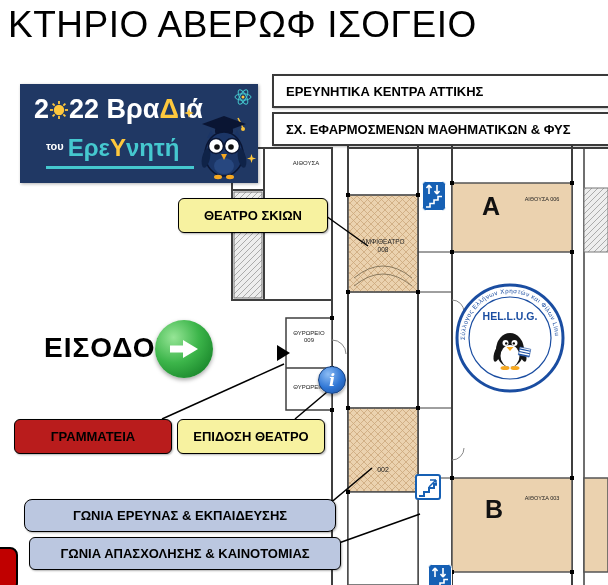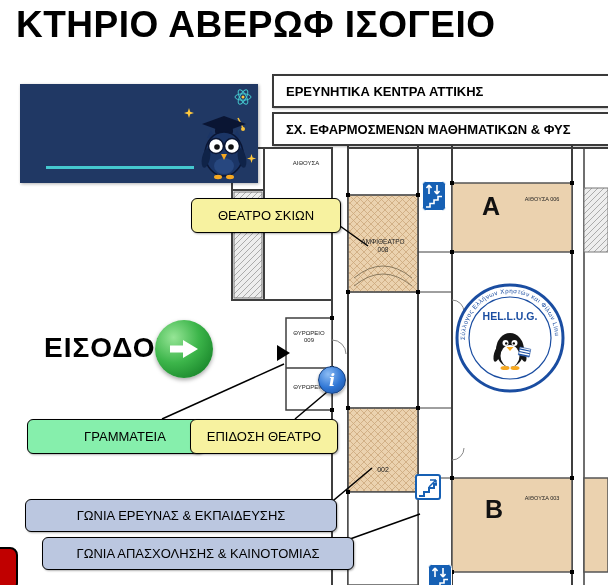--- a/index.html
+++ b/index.html
@@ -1,32 +1,32 @@
 <!DOCTYPE html>
 <html><head>
 <meta charset="utf-8">
 <style>
   html,body{margin:0;padding:0;}
   body{
     width:608px;height:585px;position:relative;overflow:hidden;
     background:#ffffff;font-family:"Liberation Sans",sans-serif;color:#000;
   }
   .abs{position:absolute;}
-  .page-title{left:16px;top:4px;font-size:37px;font-weight:700;letter-spacing:.5px;white-space:nowrap;}
+  .page-title{left:8px;top:4px;font-size:37px;font-weight:400;letter-spacing:.5px;white-space:nowrap;}
   .topbox{
     left:272px;width:344px;height:30px;background:#fff;border:2px solid #3a3a3a;
     display:flex;align-items:center;padding-left:12px;font-weight:bold;font-size:13px;
     white-space:nowrap;z-index:4;box-shadow:1px 1px 2px rgba(0,0,0,.25);
   }
   .callout{
     border:1.6px solid #000;border-radius:6px;display:flex;align-items:center;justify-content:center;
-    font-weight:normal;font-size:13px;z-index:5;white-space:nowrap;box-shadow:1px 1px 2px rgba(0,0,0,.3);margin-left:13px;
+    font-weight:bold;font-size:13px;z-index:5;white-space:nowrap;box-shadow:1px 1px 2px rgba(0,0,0,.3);
   }
   .yellow{background:#F7F2A0;}
-  .orange{background:#86efac;padding-left:19px;}
+  .orange{background:#b91c1c;}
   .bluegray{background:#BBC7E0;}
   .maplabel{position:absolute;color:#222;text-align:center;line-height:1.2;z-index:3;}
   .roomletter{position:absolute;font-size:25px;font-weight:800;z-index:3;color:#111;}
   .logo-box{
     left:20px;top:84px;width:238px;height:99px;background:#203864;z-index:4;
     box-shadow:1px 1px 3px rgba(0,0,0,.3);
   }
   .logo-line1{position:absolute;left:14px;top:10px;font-size:27px;font-weight:800;color:#fff;white-space:nowrap;}
   .logo-line2{position:absolute;left:26px;top:50px;font-size:24px;font-weight:800;color:#45C8CF;white-space:nowrap;}
   .logo-underline{position:absolute;left:26px;top:82px;width:148px;height:2.5px;background:#45C8CF;}
@@ -179,20 +179,39 @@
       <rect x="0" y="1.4" width="11" height="1.2" fill="#1A4DA1"></rect>
       <rect x="0" y="4" width="11" height="1.2" fill="#1A4DA1"></rect>
       <rect x="0" y="6.6" width="11" height="1.2" fill="#1A4DA1"></rect>
     </g>
   </g>
 </svg>
 
 <div class="abs page-title">ΚΤΗΡΙΟ ΑΒΕΡΩΦ ΙΣΟΓΕΙΟ</div>
 
 <div class="abs logo-box">
+  <div class="logo-line1">
+    <span>2</span><svg width="20" height="20" viewBox="0 0 20 20" style="vertical-align:-2px;">
+      <circle cx="10" cy="10" r="5.2" fill="#FFC83D"></circle>
+      <g stroke="#FFC83D" stroke-width="1.8">
+        <line x1="10" y1="1" x2="10" y2="4"></line>
+          <line x1="10" y1="16" x2="10" y2="19"></line>
+        <line x1="1" y1="10" x2="4" y2="10"></line>
+          <line x1="16" y1="10" x2="19" y2="10"></line>
+        <line x1="3.6" y1="3.6" x2="5.7" y2="5.7"></line>
+          <line x1="14.3" y1="14.3" x2="16.4" y2="16.4"></line>
+        <line x1="3.6" y1="16.4" x2="5.7" y2="14.3"></line>
+          <line x1="14.3" y1="5.7" x2="16.4" y2="3.6"></line>
+      </g>
+      </svg><span>22</span>
+    <span>Βρα</span><span class="ylw">Δ</span><span>ιά</span>
+  </div>
+  <div class="logo-line2">
+    <span class="small-tou">του</span><span>Ερε</span><span class="ylw">Υ</span><span>νητή</span>
+  </div>
   <div class="logo-underline"></div>
 
   <svg class="abs" style="right:6px;top:4px;" width="18" height="18" viewBox="0 0 18 18">
     <g stroke="#45C8CF" stroke-width="1" fill="none">
       <ellipse cx="9" cy="9" rx="8" ry="3.2"></ellipse>
       <ellipse cx="9" cy="9" rx="8" ry="3.2" transform="rotate(60 9 9)"></ellipse>
       <ellipse cx="9" cy="9" rx="8" ry="3.2" transform="rotate(120 9 9)"></ellipse>
     </g>
     <circle cx="9" cy="9" r="1.5" fill="#FFC83D"></circle>
   </svg>
@@ -232,21 +251,21 @@
 <div class="abs entrance-label">ΕΙΣΟΔΟΣ</div>
 
 <div class="abs green-arrow">
   <svg width="34" height="22" viewBox="0 0 34 22">
     <path d="M3,7.5 h13 v-5.5 l15,9 -15,9 v-5.5 H3 z" fill="#ffffff"></path>
   </svg>
 </div>
 
 <div class="abs callout orange" style="left:14px;top:419px;width:156px;height:33px;">ΓΡΑΜΜΑΤΕΙΑ</div>
 <div class="abs callout yellow" style="left:177px;top:419px;width:146px;height:33px;">ΕΠΙΔΟΣΗ ΘΕΑΤΡΟ</div>
-<div class="abs callout bluegray" style="left:12px;top:499px;width:310px;height:31px;">ΓΩΝΙΑ ΕΡΕΥΝΑΣ &amp; ΕΚΠΑΙΔΕΥΣΗΣ</div>
+<div class="abs callout bluegray" style="left:24px;top:499px;width:310px;height:31px;border-radius:8px;">ΓΩΝΙΑ ΕΡΕΥΝΑΣ &amp; ΕΚΠΑΙΔΕΥΣΗΣ</div>
 <div class="abs callout bluegray" style="left:29px;top:537px;width:310px;height:31px;">ΓΩΝΙΑ ΑΠΑΣΧΟΛΗΣΗΣ &amp; ΚΑΙΝΟΤΟΜΙΑΣ</div>
 <div class="abs red-partial"></div>
 
 <div class="maplabel" style="left:278px;top:160px;width:56px;font-size:6px;">ΑΙΘΟΥΣΑ</div>
 
 <div class="maplabel" style="left:348px;top:238px;width:70px;font-size:6.5px;">
   <div>ΑΜΦΙΘΕΑΤΡΟ</div>
   <div>008</div>
 </div>
 

